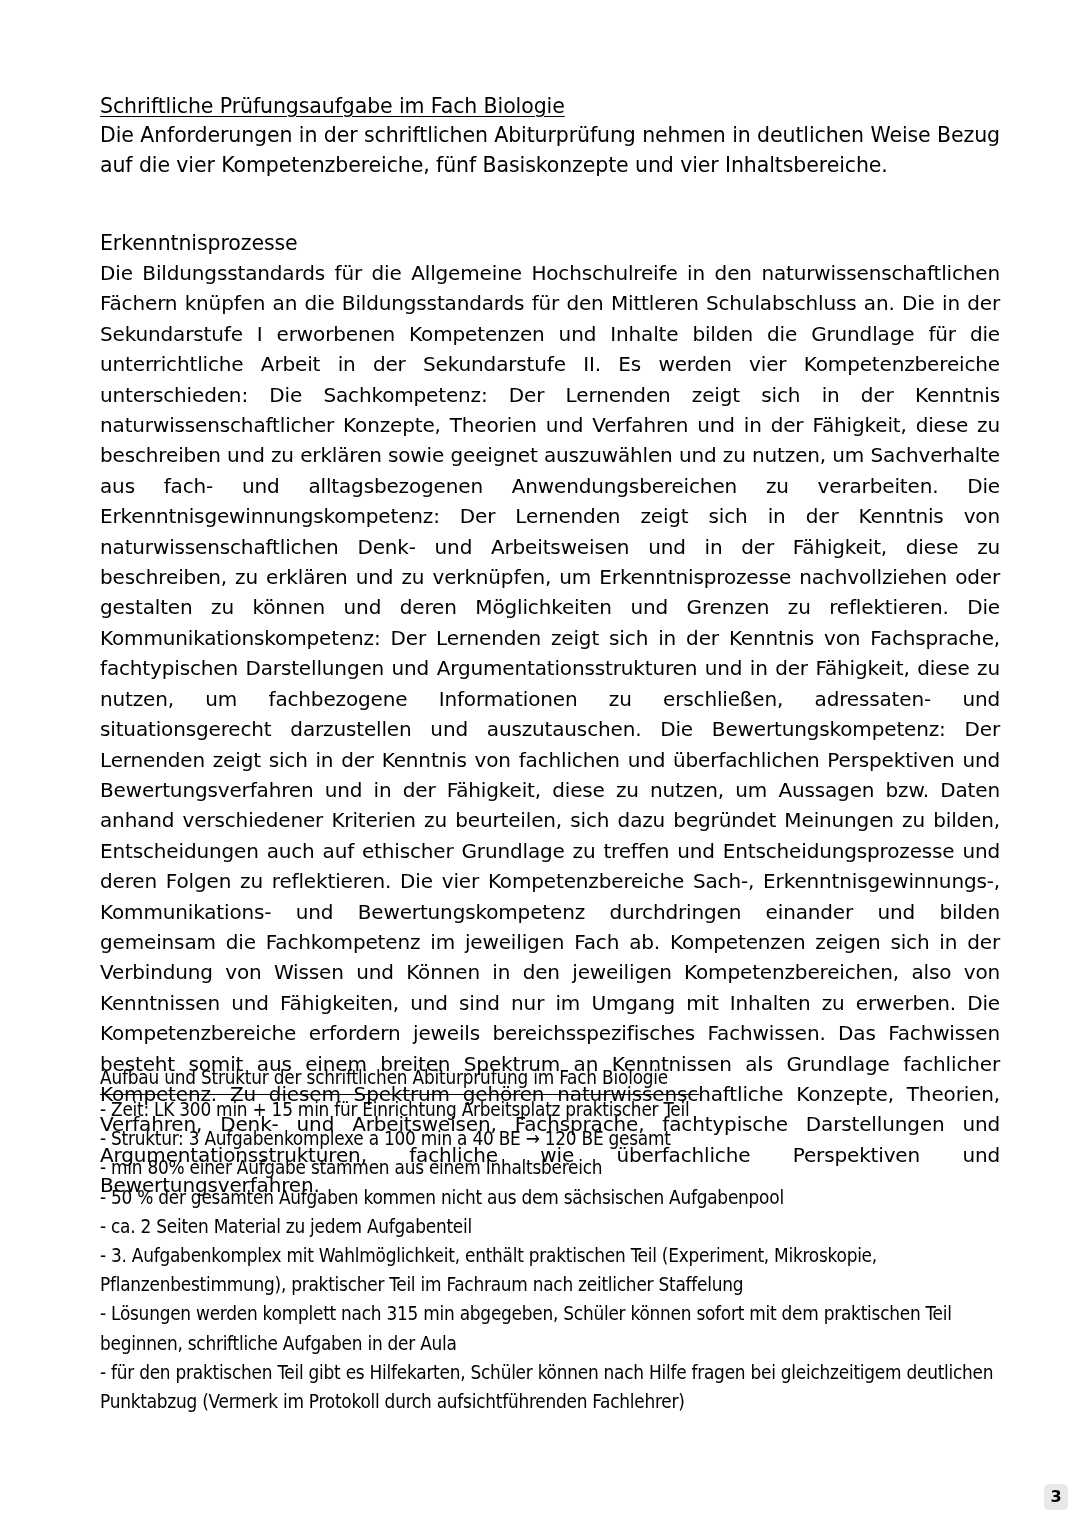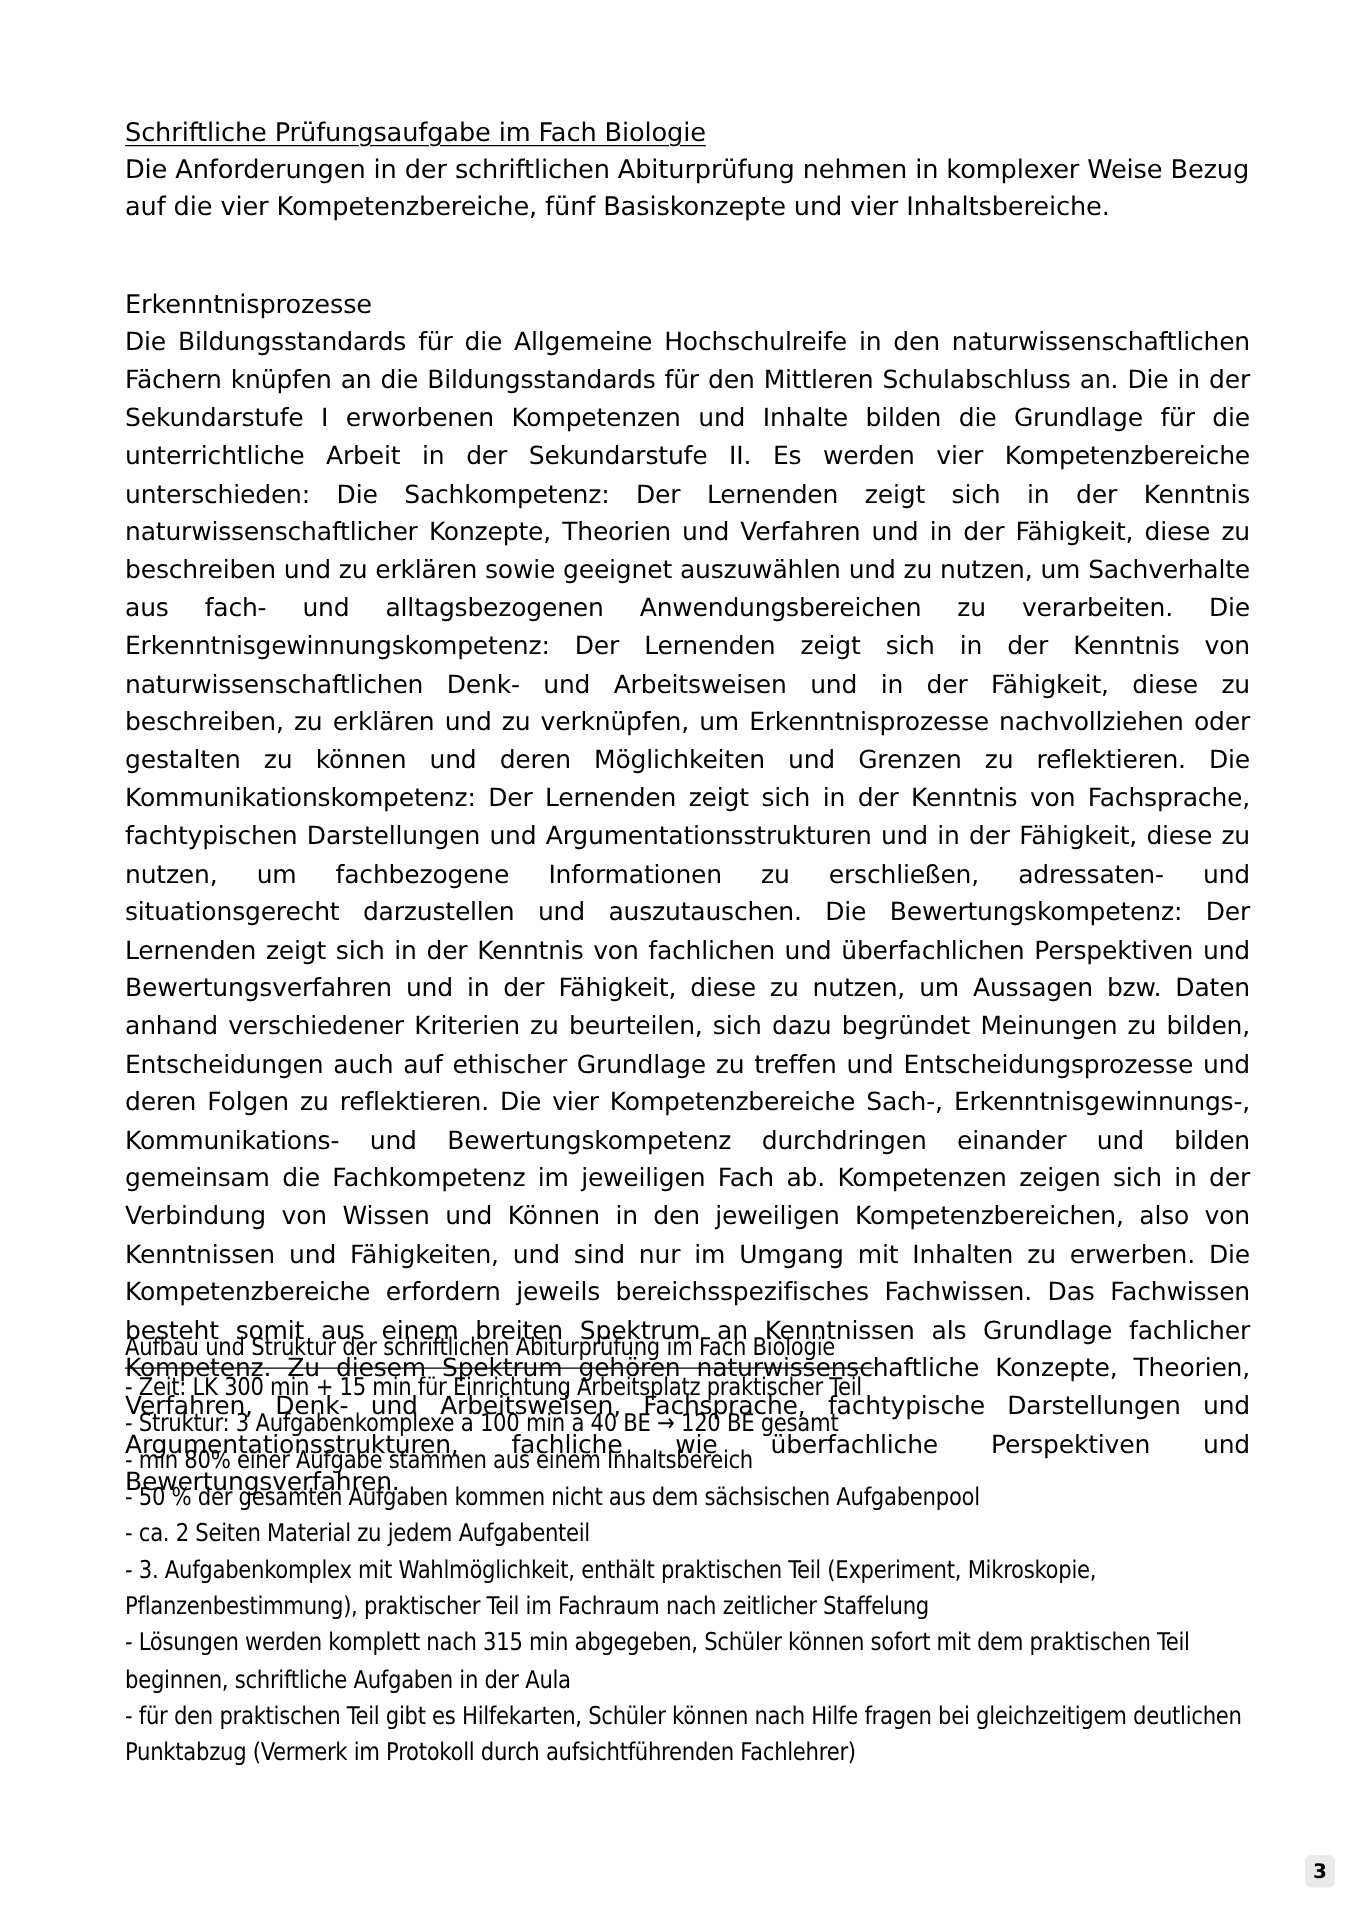--- a/index.html
+++ b/index.html
@@ -123,21 +123,21 @@
 </style>
 </head>
 <body>
 
 <div class="page">
 
   <div class="content">
 
     <div>
       <div class="sec1-heading">Schriftliche Prüfungsaufgabe im Fach Biologie</div>
-      <div class="sec1-intro">Die Anforderungen in der schriftlichen Abiturprüfung nehmen in komplexer Weise Bezug auf die vier Kompetenzbereiche, fünf Basiskonzepte und vier Inhaltsbereiche.</div>
+      <div class="sec1-intro">Die Anforderungen in der schriftlichen Abiturprüfung nehmen in deutlichen Weise Bezug auf die vier Kompetenzbereiche, fünf Basiskonzepte und vier Inhaltsbereiche.</div>
     </div>
 
     <div class="sec2">
       <div class="sec2-heading">Erkenntnisprozesse</div>
       <div class="sec2-body">Die Bildungsstandards für die Allgemeine Hochschulreife in den naturwissenschaftlichen Fächern knüpfen an die Bildungsstandards für den Mittleren Schulabschluss an. Die in der Sekundarstufe I erworbenen Kompetenzen und Inhalte bilden die Grundlage für die unterrichtliche Arbeit in der Sekundarstufe II. Es werden vier Kompetenzbereiche unterschieden: Die Sachkompetenz: Der Lernenden zeigt sich in der Kenntnis naturwissenschaftlicher Konzepte, Theorien und Verfahren und in der Fähigkeit, diese zu beschreiben und zu erklären sowie geeignet auszuwählen und zu nutzen, um Sachverhalte aus fach- und alltagsbezogenen Anwendungsbereichen zu verarbeiten. Die Erkenntnisgewinnungskompetenz: Der Lernenden zeigt sich in der Kenntnis von naturwissenschaftlichen Denk- und Arbeitsweisen und in der Fähigkeit, diese zu beschreiben, zu erklären und zu verknüpfen, um Erkenntnisprozesse nachvollziehen oder gestalten zu können und deren Möglichkeiten und Grenzen zu reflektieren. Die Kommunikationskompetenz: Der Lernenden zeigt sich in der Kenntnis von Fachsprache, fachtypischen Darstellungen und Argumentationsstrukturen und in der Fähigkeit, diese zu nutzen, um fachbezogene Informationen zu erschließen, adressaten- und situationsgerecht darzustellen und auszutauschen. Die Bewertungskompetenz: Der Lernenden zeigt sich in der Kenntnis von fachlichen und überfachlichen Perspektiven und Bewertungsverfahren und in der Fähigkeit, diese zu nutzen, um Aussagen bzw. Daten anhand verschiedener Kriterien zu beurteilen, sich dazu begründet Meinungen zu bilden, Entscheidungen auch auf ethischer Grundlage zu treffen und Entscheidungsprozesse und deren Folgen zu reflektieren. Die vier Kompetenzbereiche Sach-, Erkenntnisgewinnungs-, Kommunikations- und Bewertungskompetenz durchdringen einander und bilden gemeinsam die Fachkompetenz im jeweiligen Fach ab. Kompetenzen zeigen sich in der Verbindung von Wissen und Können in den jeweiligen Kompetenzbereichen, also von Kenntnissen und Fähigkeiten, und sind nur im Umgang mit Inhalten zu erwerben. Die Kompetenzbereiche erfordern jeweils bereichsspezifisches Fachwissen. Das Fachwissen besteht somit aus einem breiten Spektrum an Kenntnissen als Grundlage fachlicher Kompetenz. Zu diesem Spektrum gehören naturwissenschaftliche Konzepte, Theorien, Verfahren, Denk- und Arbeitsweisen, Fachsprache, fachtypische Darstellungen und Argumentationsstrukturen, fachliche wie überfachliche Perspektiven und Bewertungsverfahren.</div>
     </div>
 
   </div>
 
   <div class="sec3">

